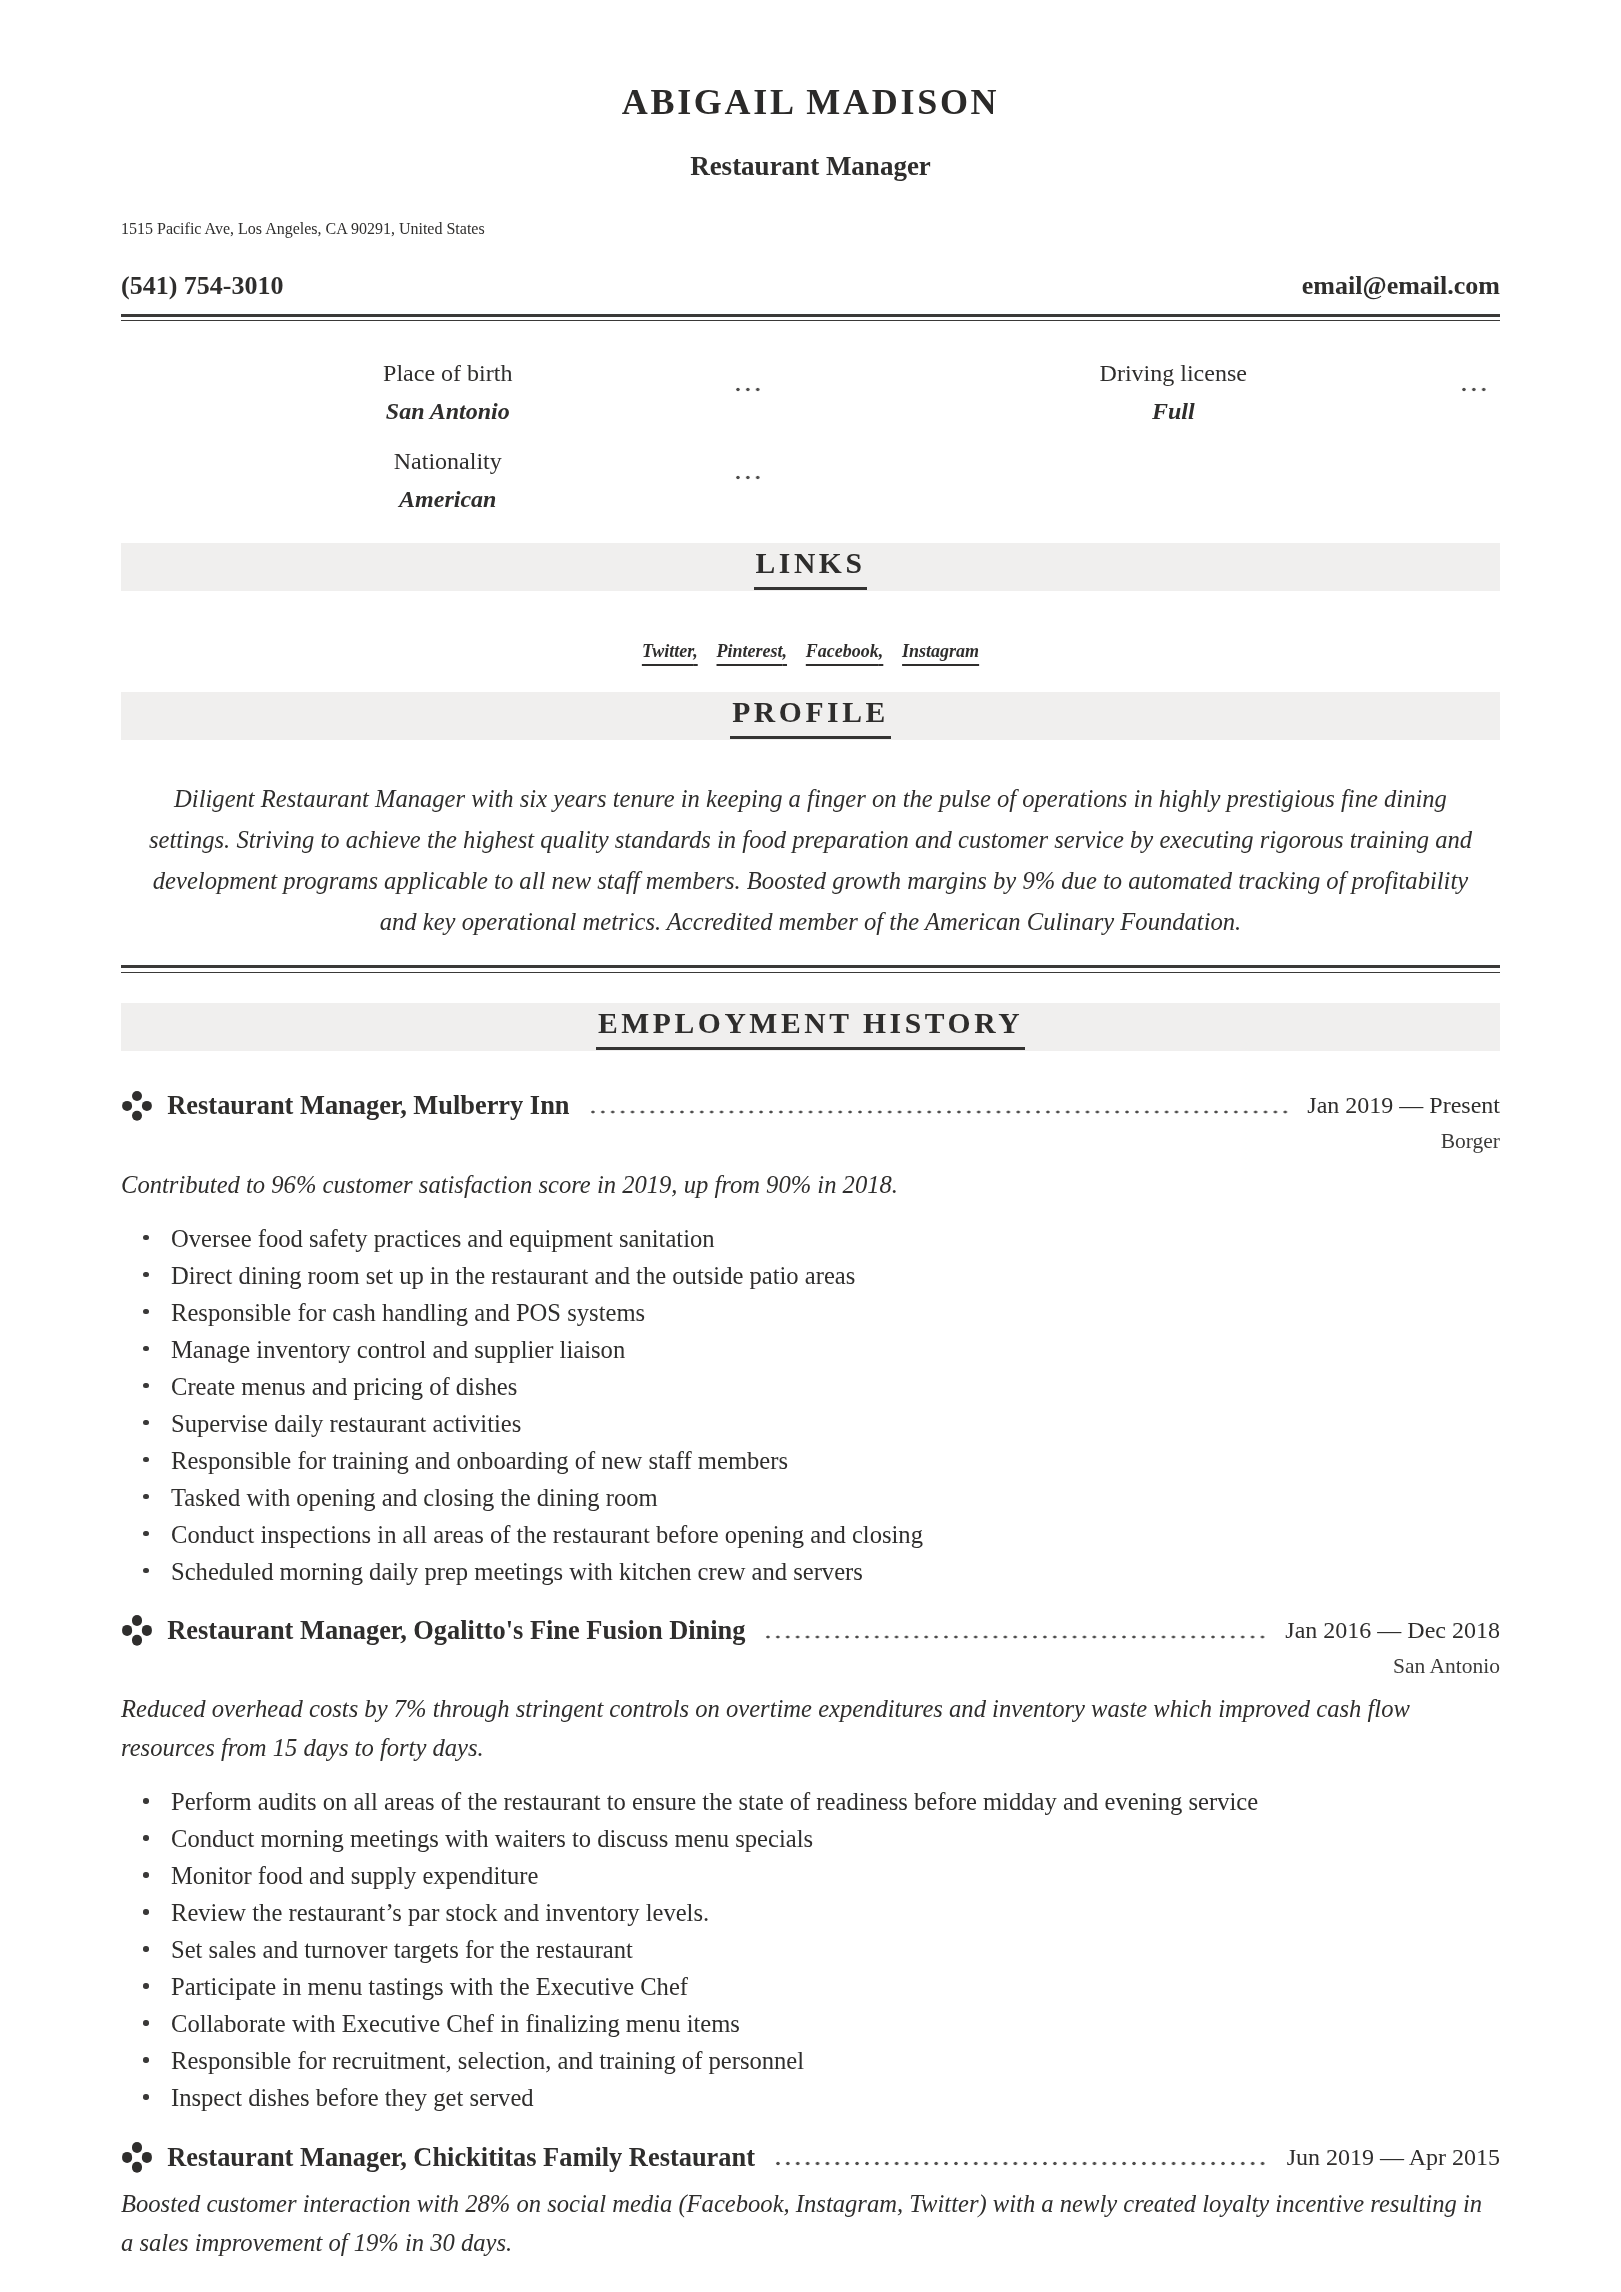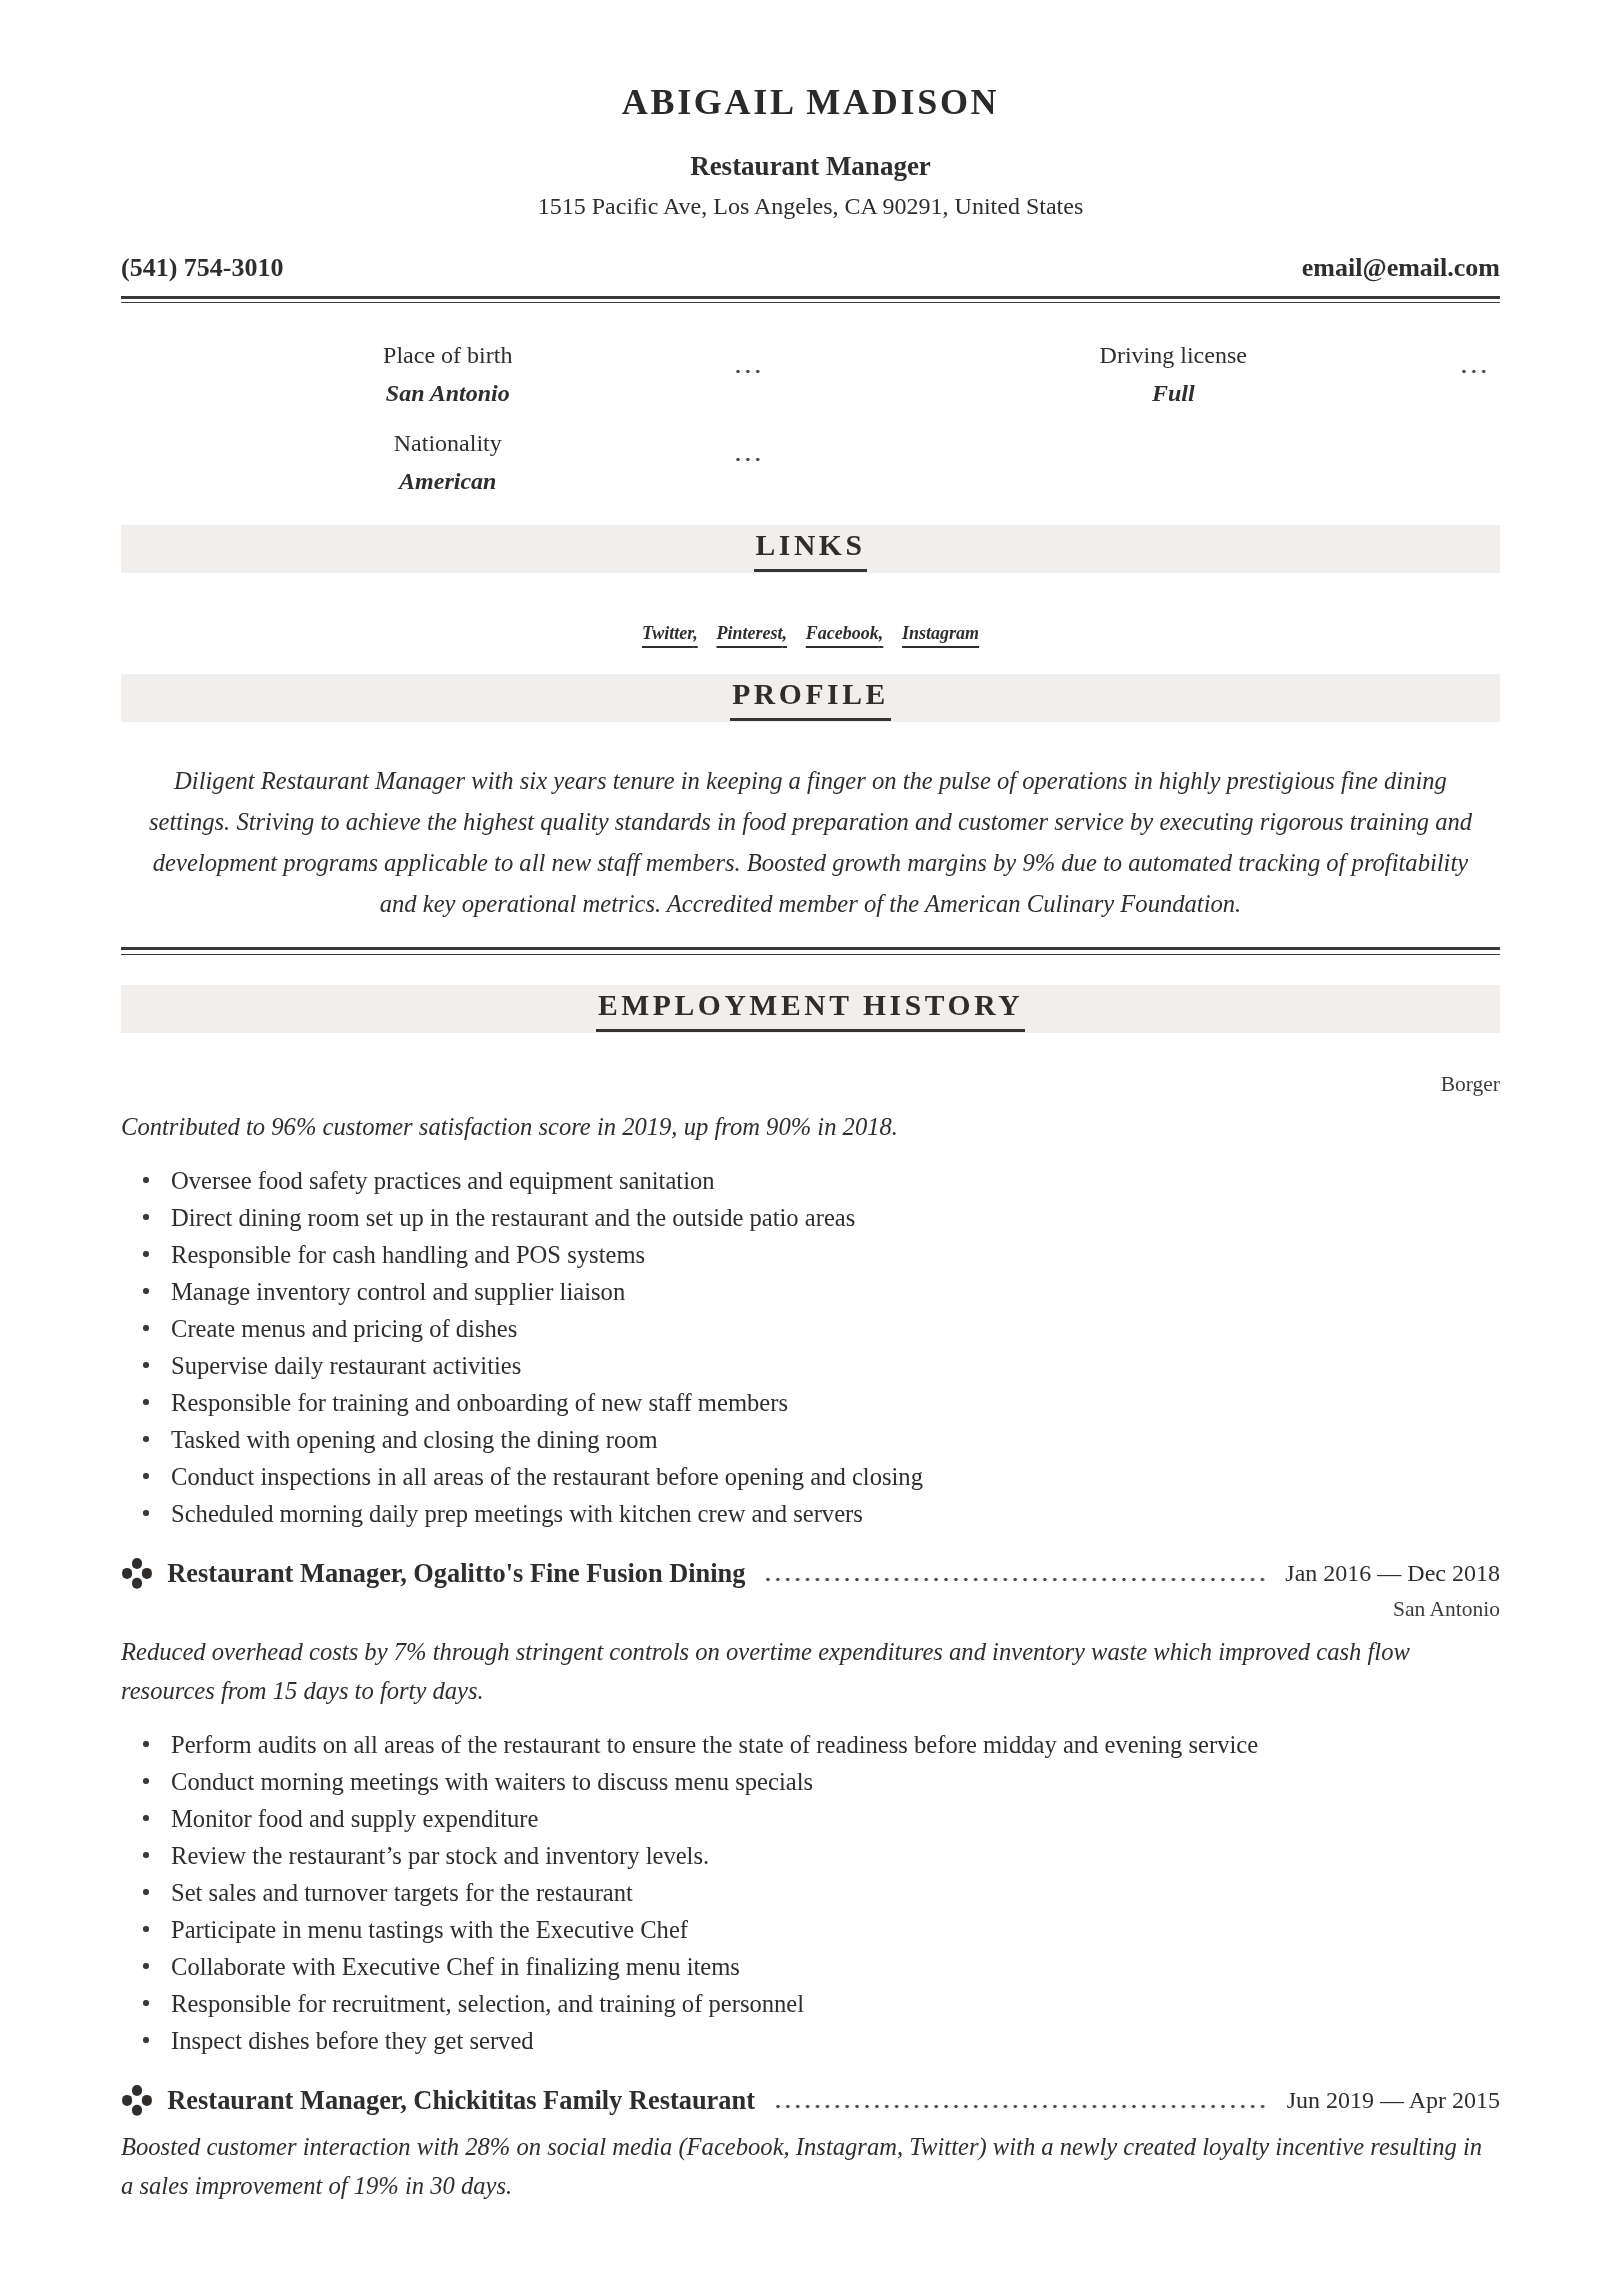--- a/index.html
+++ b/index.html
@@ -18,22 +18,22 @@
     margin: 0; padding-top: 84px;
     text-align: center;
     font-size: 36px; font-weight: bold; letter-spacing: 2.7px;
     line-height: 1.05; color: #2b2a29;
   }
   .role {
     margin-top: 29.6px; text-align: center;
     font-size: 27px; font-weight: bold;
   }
   .address {
-    margin-top: 11px; text-align: center;
-    font-size: 24px;
+    margin-top: 38px; 
+    font-size: 16px;
   }
   .contact-row {
     margin-top: 33px;
     display: flex; justify-content: space-between; align-items: flex-start;
     font-size: 26px; font-weight: bold;
   }
   .rule-double {
     margin-top: 12.5px;
     border-top: 3.6px solid #3a3938;
     border-bottom: 1.8px solid #3a3938;
@@ -183,20 +183,26 @@
 
   <div class="rule-double rule-b"></div>
 
   <div class="section-bar">
     <h2 class="section-title">EMPLOYMENT HISTORY</h2>
   </div>
 
   <div class="jobs">
 
       <article class="job">
+        <div class="job-header">
+          <span class="job-icon"></span>
+          <h3 class="job-title">Restaurant Manager, Mulberry Inn</h3>
+          <span class="leader job-leader"></span>
+          <span class="job-dates">Jan 2019 — Present</span>
+        </div>
         <div class="job-location">Borger</div>
         <p class="job-summary">Contributed to 96% customer satisfaction score in 2019, up from 90% in 2018.</p>
         <ul class="job-bullets">
 
             <li>Oversee food safety practices and equipment sanitation</li>
 
             <li>Direct dining room set up in the restaurant and the outside patio areas</li>
 
             <li>Responsible for cash handling and POS systems</li>
 

